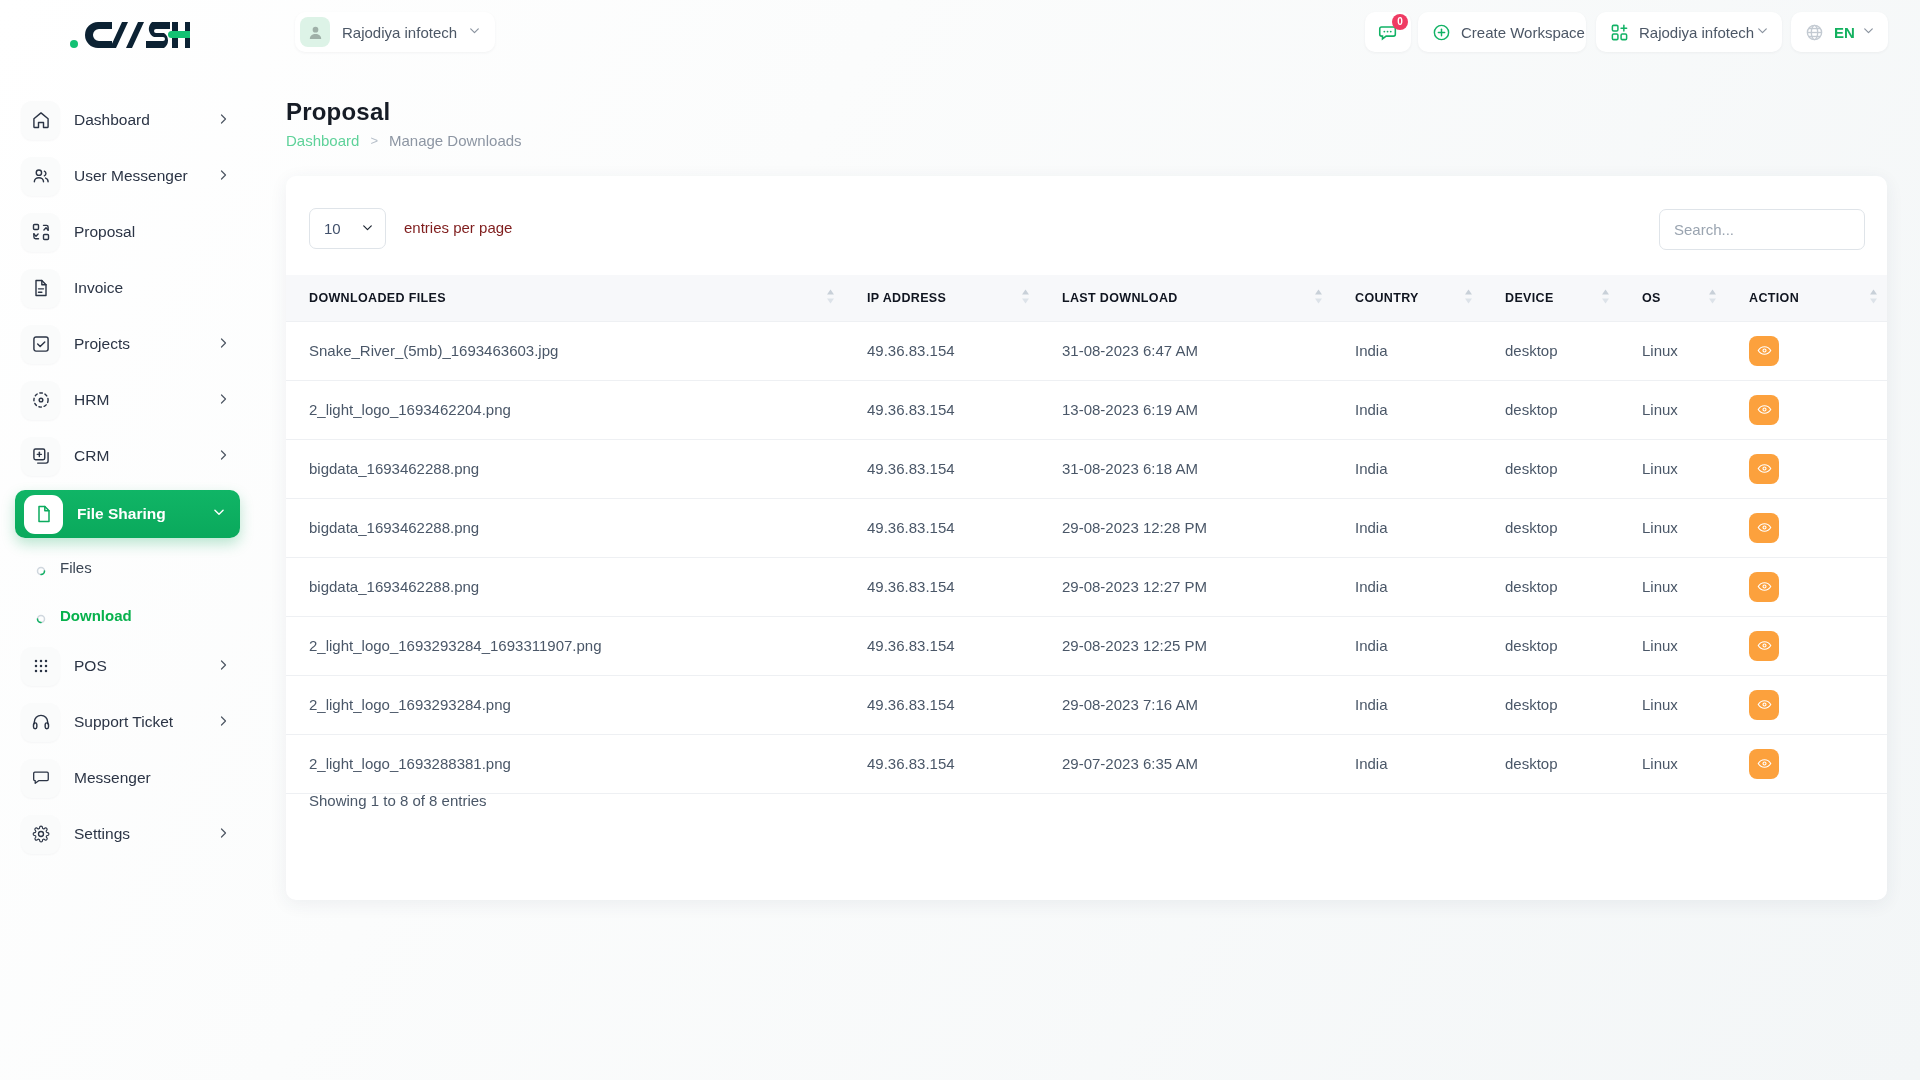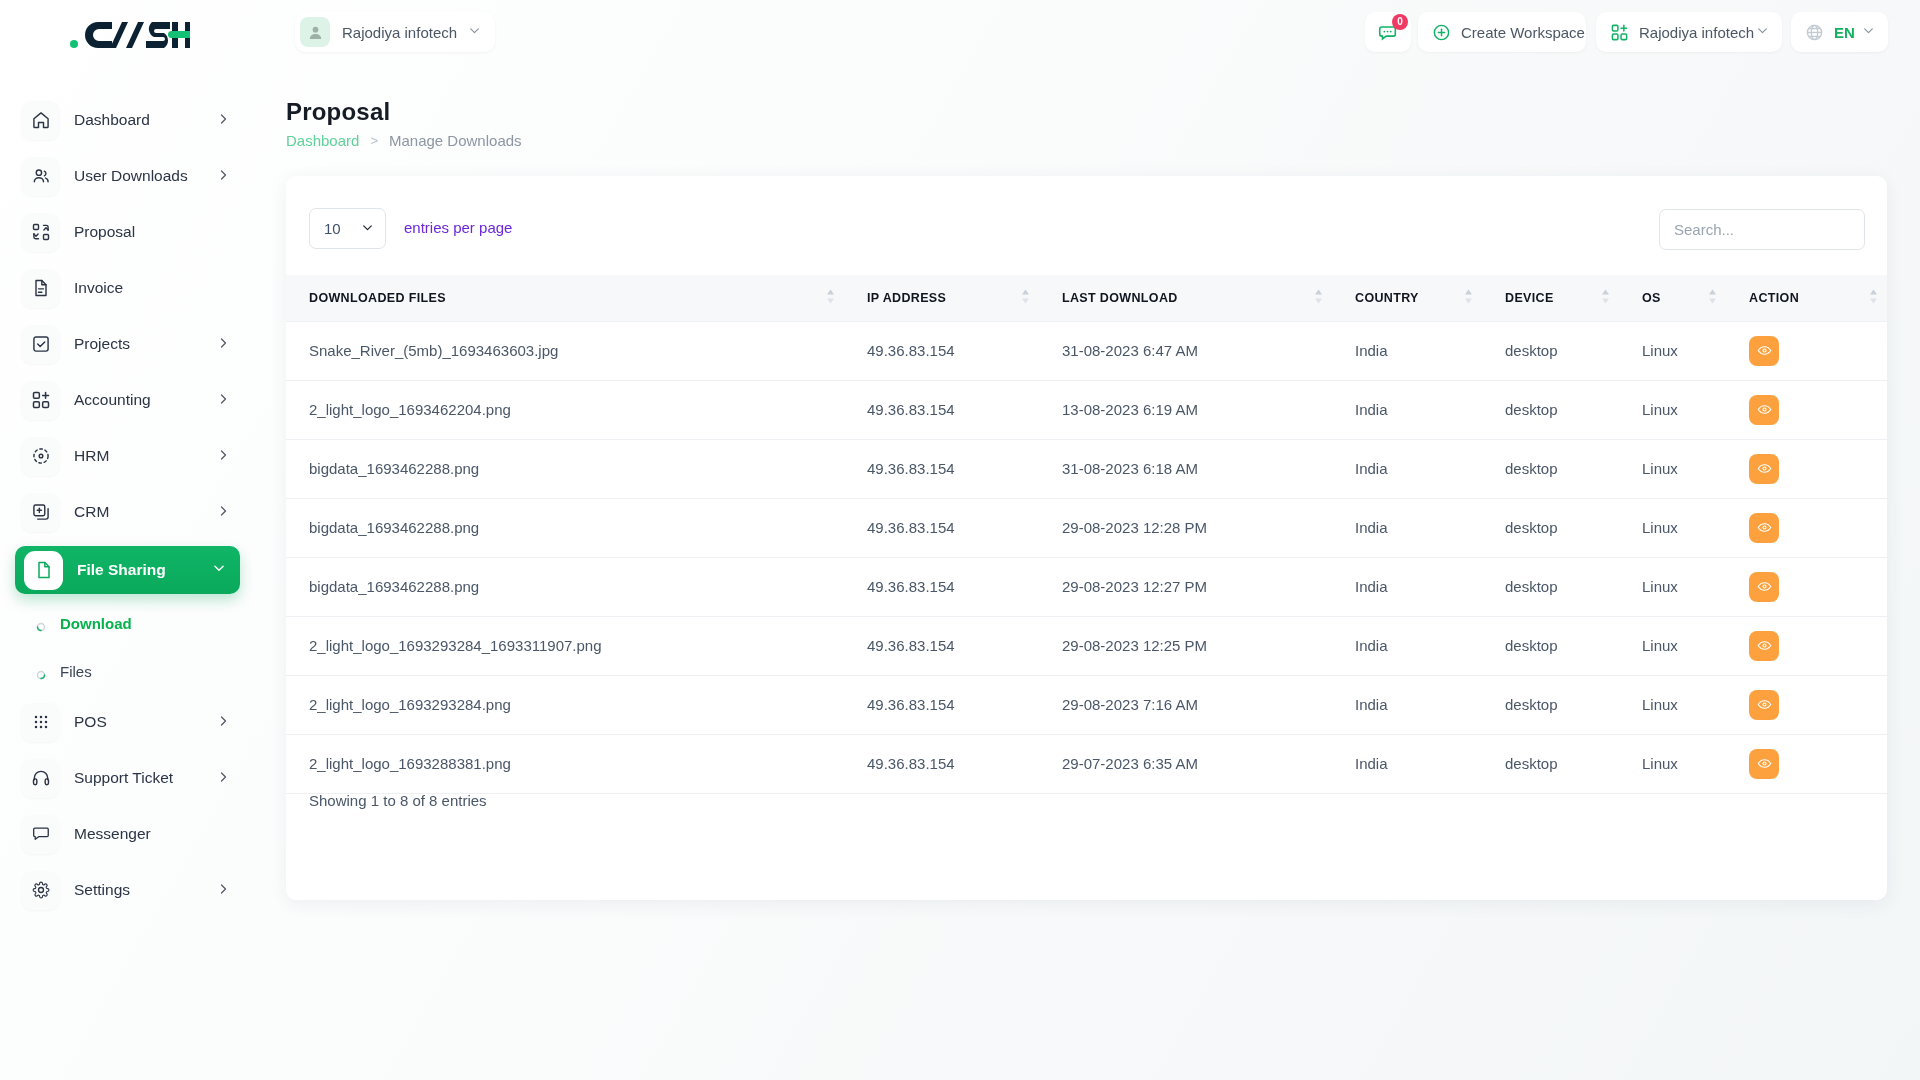--- a/index.html
+++ b/index.html
@@ -91,21 +91,21 @@
     position:absolute; left:31px; top:106px; width:1601px; height:724px;
     background:#fff; border-radius:10px; box-shadow:0 4px 18px rgba(40,55,80,.07);
   }
   .toolbar{ position:relative; height:99px; }
   .entries-select{
     position:absolute; left:23px; top:32px; width:77px; height:41px;
     border:1px solid #dfe4e9; border-radius:7px; display:flex; align-items:center;
     justify-content:space-between; padding:0 11px 0 14px; background:#fff;
   }
   .entries-select .val{ font-size:15px; color:#41506b; }
-  .entries-label{ position:absolute; left:118px; top:43px; font-size:15px; color:#6d28d9;text-align:right; }
+  .entries-label{ position:absolute; left:118px; top:43px; font-size:15px; color:#7f1d1d;text-align:right; }
   .search-box{
     position:absolute; right:22px; top:33px; width:206px; height:41px;
     border:1px solid #dfe4e9; border-radius:7px; background:#fff;
     font-size:15px; color:#4a5568; padding:12px 14px; outline:none;
     font-family:"Liberation Sans", sans-serif;
   }
   .search-box::placeholder{ color:#9aa4b0; }
 
   table{ width:1601px; border-collapse:collapse; table-layout:fixed; }
   thead tr{ height:46px; background:#f7f8fa; }
@@ -235,21 +235,21 @@
 
   <div class="nav-item">
     <span class="nav-ico">
       <svg width="20" height="20" viewBox="0 0 24 24" fill="none" stroke="#2b3445" stroke-width="1.7" stroke-linecap="round">
           <circle cx="9.5" cy="8" r="3.2"></circle>
           <path d="M4 19c0-3 2.5-5 5.5-5s5.5 2 5.5 5"></path>
           <path d="M16 6.2a3 3 0 0 1 0 5.6"></path>
           <path d="M17.5 14.5c1.8.6 3 2.2 3 4.5"></path>
         </svg>
     </span>
-    <span class="nav-label">User Downloads</span>
+    <span class="nav-label">User Messenger</span>
     <span class="nav-chev">
       <svg width="12" height="12" viewBox="0 0 24 24" fill="none" stroke="#4d5663" stroke-width="2.4" stroke-linecap="round" stroke-linejoin="round">
           <polyline points="9,4 17,12 9,20"></polyline>
         </svg>
     </span>
   </div>
 
   <div class="nav-item">
     <span class="nav-ico">
       <svg width="20" height="20" viewBox="0 0 24 24" fill="none" stroke="#2b3445" stroke-width="1.7" stroke-linecap="round" stroke-linejoin="round">
@@ -284,37 +284,20 @@
         </svg>
     </span>
     <span class="nav-label">Projects</span>
     <span class="nav-chev">
       <svg width="12" height="12" viewBox="0 0 24 24" fill="none" stroke="#4d5663" stroke-width="2.4" stroke-linecap="round" stroke-linejoin="round">
           <polyline points="9,4 17,12 9,20"></polyline>
         </svg>
     </span>
   </div>
 
-  <div class="nav-item">
-    <span class="nav-ico">
-      <svg width="20" height="20" viewBox="0 0 24 24" fill="none" stroke="#2b3445" stroke-width="1.8" stroke-linecap="round">
-          <rect x="3" y="3" width="7" height="7" rx="1.5"></rect>
-          <rect x="3" y="14" width="7" height="7" rx="1.5"></rect>
-          <rect x="14" y="14" width="7" height="7" rx="1.5"></rect>
-          <line x1="17.5" y1="3" x2="17.5" y2="10"></line>
-          <line x1="14" y1="6.5" x2="21" y2="6.5"></line>
-        </svg>
-    </span>
-    <span class="nav-label">Accounting</span>
-    <span class="nav-chev">
-      <svg width="12" height="12" viewBox="0 0 24 24" fill="none" stroke="#4d5663" stroke-width="2.4" stroke-linecap="round" stroke-linejoin="round">
-          <polyline points="9,4 17,12 9,20"></polyline>
-        </svg>
-    </span>
-  </div>
 
   <div class="nav-item">
     <span class="nav-ico">
       <svg width="20" height="20" viewBox="0 0 24 24" fill="none" stroke="#2b3445" stroke-width="1.7" stroke-linecap="round">
           <circle cx="12" cy="12" r="8.5" stroke-dasharray="3 3.4"></circle>
           <circle cx="12" cy="12" r="2.2"></circle>
         </svg>
     </span>
     <span class="nav-label">HRM</span>
     <span class="nav-chev">
@@ -350,37 +333,37 @@
     </span>
     <span class="nav-label">File Sharing</span>
     <span class="nav-chev">
       <svg width="14" height="14" viewBox="0 0 24 24" fill="none" stroke="#ffffff" stroke-width="2.4" stroke-linecap="round" stroke-linejoin="round">
           <polyline points="5,9 12,16 19,9"></polyline>
         </svg>
     </span>
   </div>
 
   <div class="submenu">
+    <div class="sub-item">
+      <span class="sub-dot">
+        <svg width="10" height="10" viewBox="0 0 12 12">
+            <circle cx="6" cy="6" r="4.2" fill="none" stroke="#cfd7de" stroke-width="1.8"></circle>
+            <path d="M6 1.8a4.2 4.2 0 0 1 4.2 4.2" fill="none" stroke="#13b265" stroke-width="1.8" stroke-linecap="round" transform="rotate(90 6 6)"></path>
+          </svg>
+      </span>
+      <span class="sub-label">Files</span>
+    </div>
     <div class="sub-item active">
       <span class="sub-dot">
         <svg width="10" height="10" viewBox="0 0 12 12">
             <circle cx="6" cy="6" r="4.2" fill="none" stroke="#cfd7de" stroke-width="1.8"></circle>
             <path d="M6 1.8a4.2 4.2 0 0 1 4.2 4.2" fill="none" stroke="#13b265" stroke-width="1.8" stroke-linecap="round" transform="rotate(180 6 6)"></path>
           </svg>
       </span>
       <span class="sub-label">Download</span>
-    </div>
-    <div class="sub-item">
-      <span class="sub-dot">
-        <svg width="10" height="10" viewBox="0 0 12 12">
-            <circle cx="6" cy="6" r="4.2" fill="none" stroke="#cfd7de" stroke-width="1.8"></circle>
-            <path d="M6 1.8a4.2 4.2 0 0 1 4.2 4.2" fill="none" stroke="#13b265" stroke-width="1.8" stroke-linecap="round" transform="rotate(90 6 6)"></path>
-          </svg>
-      </span>
-      <span class="sub-label">Files</span>
     </div>
   </div>
 
   <div class="nav-item" id="nav-pos">
     <span class="nav-ico">
       <svg width="20" height="20" viewBox="0 0 24 24" fill="#2b3445">
           <circle cx="6" cy="6" r="1.5"></circle>
           <circle cx="12" cy="6" r="1.5"></circle>
           <circle cx="18" cy="6" r="1.5"></circle>
           <circle cx="6" cy="12" r="1.5"></circle>

